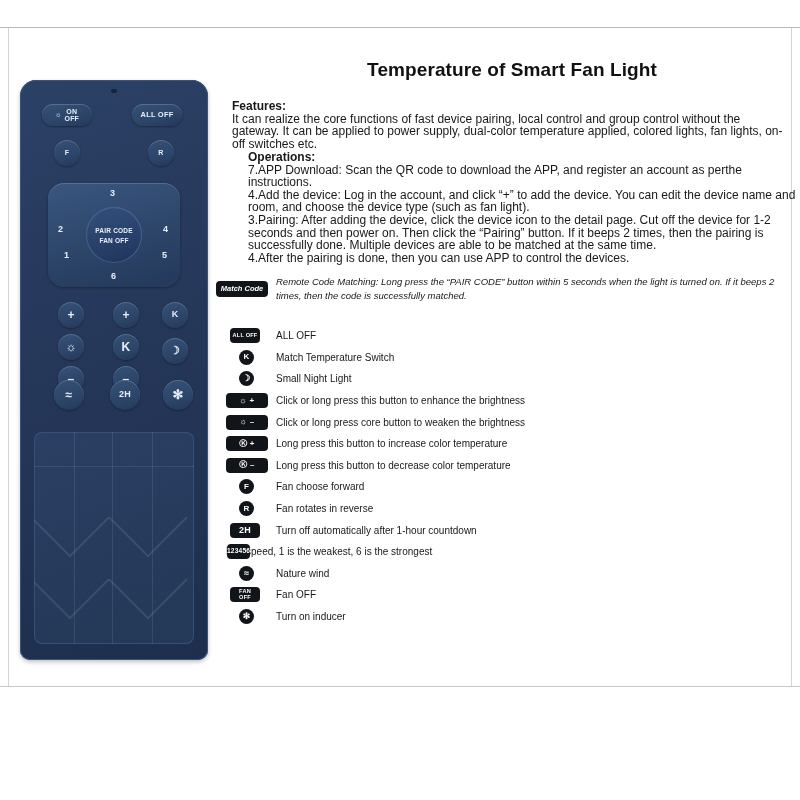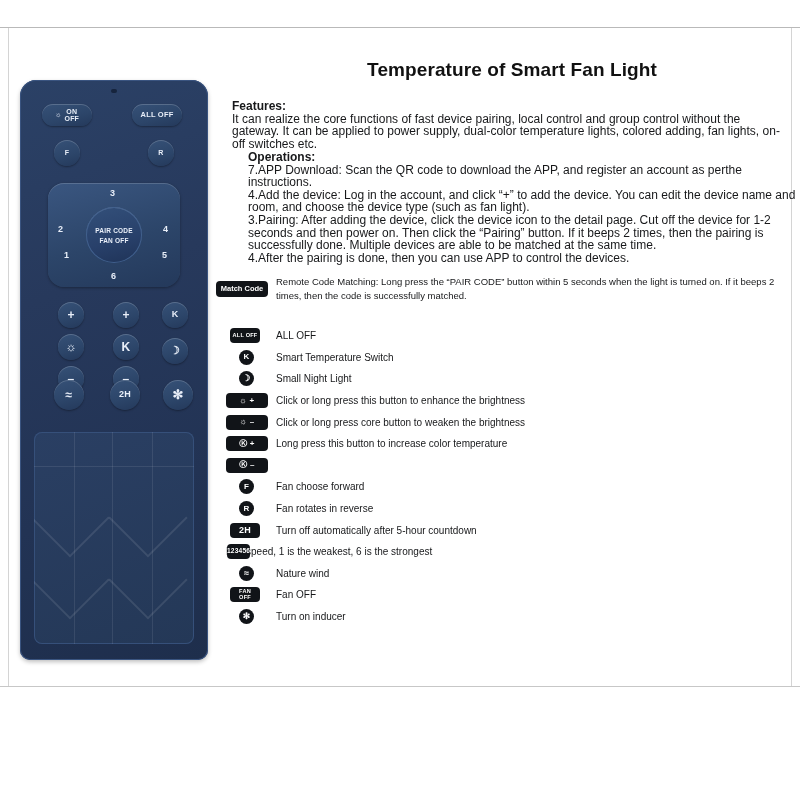--- a/index.html
+++ b/index.html
@@ -207,20 +207,21 @@
   .heading { font-weight: bold; }
 
   
   .matchcode-row {
     position: absolute;
     left: 216px;
     top: 275px;
     width: 576px;
     display: flex;
     align-items: flex-start;
+    font-style: italic;
   }
   .key-chip {
     flex: 0 0 auto;
     border-radius: 4px;
     background: #111418;
     color: #fff;
     font-size: 7.5px;
     font-weight: bold;
     height: 16px;
     min-width: 44px;
@@ -384,21 +385,21 @@
       <div class="chev b"></div>
       <div class="chev c"></div>
       <div class="chev d"></div>
     </div>
   </div>
 
   <div class="doc-title">Temperature of Smart Fan Light</div>
 
   <div class="para features">
     <div class="heading">Features:</div>
-    <div>It can realize the core functions of fast device pairing, local control and group control without the gateway. It can be applied to power supply, dual-color temperature lights, colored adding, fan lights, on-off switches etc.</div>
+    <div>It can realize the core functions of fast device pairing, local control and group control without the gateway. It can be applied to power supply, dual-color temperature applied, colored lights, fan lights, on-off switches etc.</div>
   </div>
 
   <div class="para operations">
     <div class="heading">Operations:</div>
     <div>7.APP Download: Scan the QR code to download the APP, and register an account as perthe instructions.</div>
     <div>4.Add the device: Log in the account, and click “+” to add the device. You can edit the device name and room, and choose the device type (such as fan light).</div>
     <div>3.Pairing: After adding the device, click the device icon to the detail page. Cut off the device for 1-2 seconds and then power on. Then click the “Pairing” button. If it beeps 2 times, then the pairing is successfully done. Multiple devices are able to be matched at the same time.</div>
     <div>4.After the pairing is done, then you can use APP to control the devices.</div>
   </div>
 
@@ -414,21 +415,21 @@
       <div class="legend-icon sq">
         <span class="tiny">ALL OFF</span>
       </div>
       <div class="legend-label">ALL OFF</div>
     </div>
 
     <div class="legend-row">
       <div class="legend-icon round">
         <span style="font-size:8px;">K</span>
       </div>
-      <div class="legend-label">Smart Temperature Switch</div>
+      <div class="legend-label">Match Temperature Switch</div>
     </div>
 
     <div class="legend-row">
       <div class="legend-icon round">
         <span style="font-size:9px;">☽</span>
       </div>
       <div class="legend-label">Small Night Light</div>
     </div>
 
     <div class="legend-row">
@@ -449,41 +450,42 @@
       <div class="legend-icon">
         <span style="font-size:8px;">Ⓚ +</span>
       </div>
       <div class="legend-label">Long press this button to increase color temperature</div>
     </div>
 
     <div class="legend-row">
       <div class="legend-icon">
         <span style="font-size:8px;">Ⓚ –</span>
       </div>
+      <div class="legend-label">Long press this button to decrease color temperature</div>
     </div>
 
     <div class="legend-row">
       <div class="legend-icon round">
         <span style="font-size:8px;">F</span>
       </div>
       <div class="legend-label">Fan choose forward</div>
     </div>
 
     <div class="legend-row">
       <div class="legend-icon round">
         <span style="font-size:8px;">R</span>
       </div>
       <div class="legend-label">Fan rotates in reverse</div>
     </div>
 
     <div class="legend-row">
       <div class="legend-icon sq">
         <span style="font-size:9px;">2H</span>
       </div>
-      <div class="legend-label">Turn off automatically after 5-hour countdown</div>
+      <div class="legend-label">Turn off automatically after 1-hour countdown</div>
     </div>
 
     <div class="legend-row">
       <div class="legend-icon num">
         <span>123456</span>
       </div>
       <div class="legend-label">Fan speed, 1 is the weakest, 6 is the strongest</div>
     </div>
 
     <div class="legend-row">

